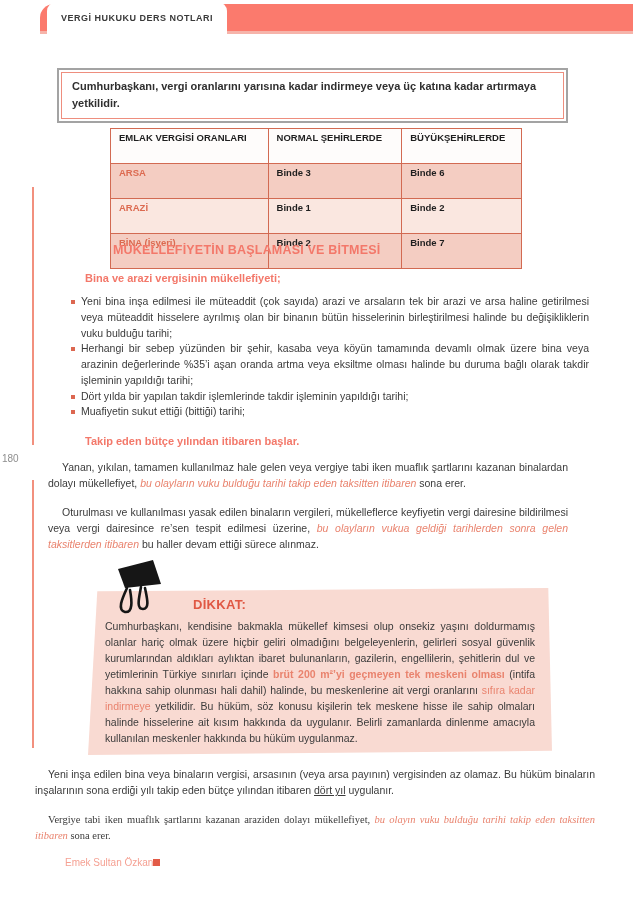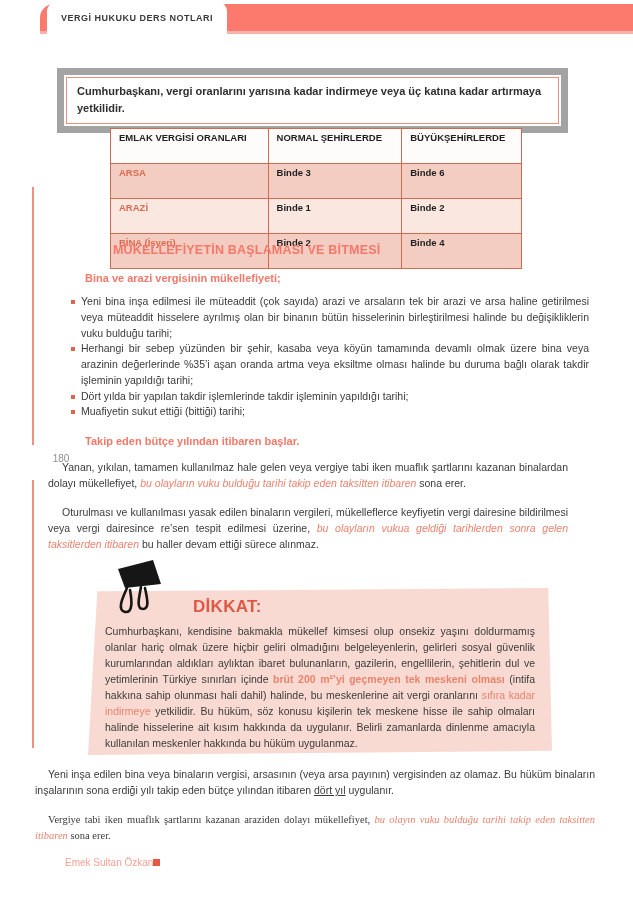--- a/index.html
+++ b/index.html
@@ -20,26 +20,26 @@
     position:absolute; left:7px; bottom:-3px; height:20px; padding:16px 14px;
     background:#ffffff; border-radius:9px 9px 0 0;
     display:flex; align-items:center;
   }
   .toptab span { font-size:9px; font-weight:bold; color:#3a3a3a; letter-spacing:.5px; white-space:nowrap; }
 
   
   .rule { position:absolute; left:32px; width:2px; background:#f2907e; }
   .rule1 { top:187px; height:258px; }
   .rule2 { top:480px; height:268px; }
-  .pagenum { position:absolute; left:2px; top:453px; width:30px; text-align:center; font-size:10px; color:#8e8e8e;margin-left:44px; }
+  .pagenum { position:absolute; left:2px; top:453px; width:30px; text-align:left; font-size:10px; color:#8e8e8e; }
 
   
   .introbox {
     position:absolute; left:57px; top:68px; width:511px;
-    border:7px solid #a3a3a3; padding:2px; background:#fff;
+    border:2px solid #a3a3a3; padding:2px; background:#fff;
   }
   .introbox-inner {
     border:1px solid #ee8e7e; padding:5px 10px 7px;
     font-size:11px; font-weight:bold; color:#2f2f2f; line-height:1.5;
   }
 
   
   .rates-table {
     position:absolute; left:110px; top:128px; width:412px;
     border-collapse:collapse; font-size:9.5px; font-weight:bold;
@@ -72,21 +72,21 @@
   }
   .em-salmon { font-style:italic; color:#e9836e; }
 
   
   .note {
     position:absolute; left:88px; top:588px; width:464px; height:167px;
     background:#f9dad2;
     clip-path:polygon(2% 2%, 99.2% 0%, 100% 97.5%, 0% 100%);
     padding:9px 17px 12px 17px;
   }
-  .note-title { margin-left:88px; font-size:17px; font-weight:bold; color:#e05844; letter-spacing:.3px; }
+  .note-title { margin-left:88px; font-size:13px; font-weight:bold; color:#e05844; letter-spacing:.3px; }
   .note-body { margin-top:7px; font-size:10.5px; line-height:1.52; color:#3b3b3b; text-align:justify; }
   .note-hl1 { font-weight:bold; color:#e9836e; }
   .note-hl2 { color:#e9836e; }
   .clip-icon { position:absolute; left:105px; top:558px; width:66px; height:64px; z-index:3; }
 
   
   .bottom { position:absolute; left:0; top:766px; width:633px; }
   .wide {
     margin:0 38px 0 35px; font-size:10.5px; line-height:1.55;
     color:#3b3b3b; text-align:justify; text-indent:13px;
@@ -134,21 +134,21 @@
         <td>Binde 6</td>
       </tr>
       <tr>
         <td class="lbl">ARAZİ</td>
         <td>Binde 1</td>
         <td>Binde 2</td>
       </tr>
       <tr>
         <td class="lbl">BİNA (İşyeri)</td>
         <td>Binde 2</td>
-        <td>Binde 4</td>
+        <td>Binde 7</td>
       </tr>
     </tbody>
   </table>
 
   <div class="section">
     <div class="heading">MÜKELLEFİYETİN BAŞLAMASI VE BİTMESİ</div>
     <div class="sub">Bina ve arazi vergisinin mükellefiyeti;</div>
     <ul class="bullets">
       <li>Yeni bina inşa edilmesi ile müteaddit (çok sayıda) arazi ve arsaların tek bir arazi ve arsa haline getirilmesi veya müteaddit hisselere ayrılmış olan bir binanın bütün hisselerinin birleştirilmesi halinde bu değişikliklerin vuku bulduğu tarihi;</li>
       <li>Herhangi bir sebep yüzünden bir şehir, kasaba veya köyün tamamında devamlı olmak üzere bina veya arazinin değerlerinde %35’i aşan oranda artma veya eksiltme olması halinde bu duruma bağlı olarak takdir işleminin yapıldığı tarihi;</li>

